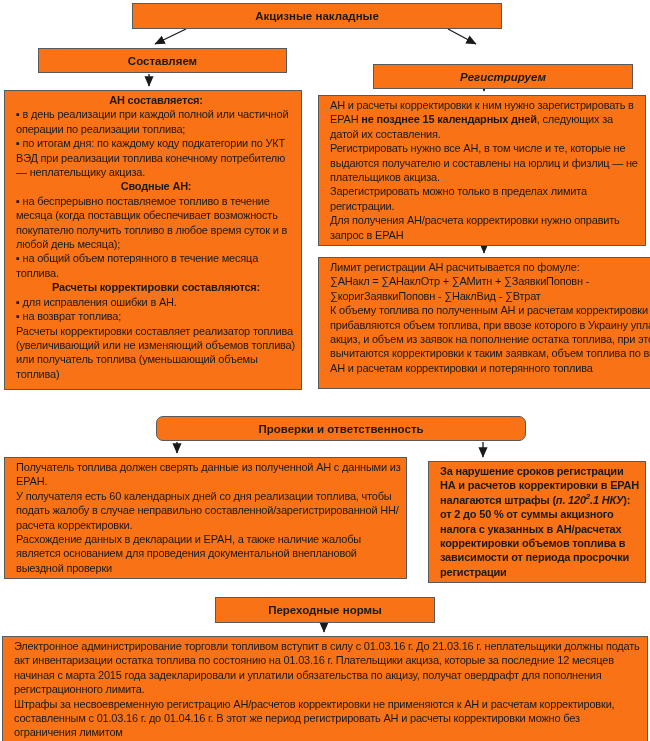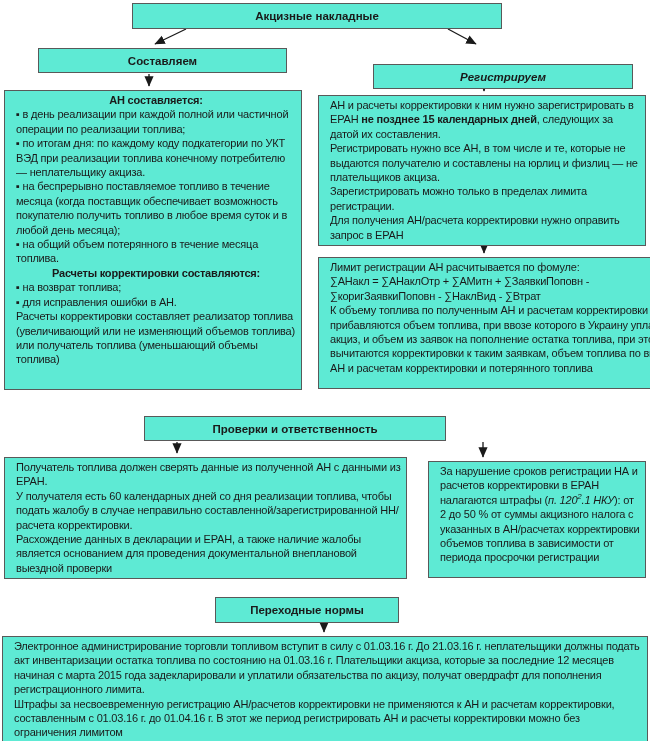--- a/index.html
+++ b/index.html
@@ -2,21 +2,21 @@
 <html><head>
 <meta charset="utf-8">
 <style>
   html,body { margin:0; padding:0; background:#ffffff; }
   .canvas {
     position:relative; width:650px; height:741px; background:#ffffff;
     font-family:"Liberation Sans", sans-serif; color:#1a1a1a; overflow:hidden;
   }
   .connectors { position:absolute; left:0; top:0; z-index:1; }
   .node {
-    position:absolute; box-sizing:border-box; background:#5eead4;
+    position:absolute; box-sizing:border-box; background:#f97316;
     border:1px solid #595959; z-index:2;
   }
   .header {
     display:flex; align-items:center; justify-content:center;
     font-weight:bold; font-size:11.5px;
   }
   .detail {
     font-size:11px; line-height:1.31; letter-spacing:-0.2px;
     padding:2px 5px 3px 11px;
   }
@@ -24,24 +24,24 @@
   .detail .para.center { text-align:center; }
   sup { font-size:8px; line-height:0; }
 
   
   .n-title      { left:132px; top:3px;   width:370px; min-height:26px; }
   .n-compose    { left:38px;  top:48px;  width:249px; min-height:25px; }
   .n-register   { left:373px; top:64px;  width:260px; min-height:25px;font-style:italic; }
   .n-composedet { left:4px;   top:90px;  width:298px; min-height:300px; }
   .n-registerdet{ left:318px; top:95px;  width:328px; min-height:139px; }
   .n-limit      { left:318px; top:257px; width:384px; min-height:132px; }
-  .n-checks     { left:144px; top:416px; width:302px; min-height:25px; }
+  .n-checks     { left:156px; top:416px; width:370px; min-height:25px;border-radius:7px; }
   .n-verify     { left:4px;   top:457px; width:403px; min-height:115px; }
-  .n-fines      { left:428px; top:461px; width:218px; min-height:117px; }
-  .n-transition { left:215px; top:597px; width:184px; min-height:26px; }
+  .n-fines      { left:428px; top:461px; width:218px; min-height:117px;font-weight:bold; }
+  .n-transition { left:215px; top:597px; width:220px; min-height:26px; }
   .n-final      { left:2px;   top:636px; width:646px; min-height:103px; }
 </style>
 </head>
 <body>
 
 <div class="canvas">
 
   <svg class="connectors" width="650" height="741" viewBox="0 0 650 741">
     <defs>
       <marker id="ah" markerWidth="9" markerHeight="8" refX="7.5" refY="3.5" orient="auto">
@@ -67,25 +67,26 @@
   </div>
 
   <div class="node header n-register">
     <span>Регистрируем</span>
   </div>
 
   <div class="node detail n-composedet">
       <div class="para center"><span style="font-weight: bold;">АН составляется:</span></div>
       <div class="para"><span>▪  в день реализации при каждой полной или частичной операции по реализации топлива;</span></div>
       <div class="para"><span>▪  по итогам дня: по каждому коду подкатегории по УКТ ВЭД при реализации топлива конечному потребителю — неплательщику акциза.</span></div>
+      <div class="para center"><span style="font-weight: bold;">Сводные АН:</span></div>
       <div class="para"><span>▪  на беспрерывно поставляемое топливо в течение месяца (когда поставщик обеспечивает возможность покупателю получить топливо в любое время суток и в любой день месяца);</span></div>
       <div class="para"><span>▪  на общий объем потерянного в течение месяца топлива.</span></div>
       <div class="para center"><span style="font-weight: bold;">Расчеты корректировки составляются:</span></div>
+      <div class="para"><span>▪  для исправления ошибки в АН.</span></div>
       <div class="para"><span>▪  на возврат топлива;</span></div>
-      <div class="para"><span>▪  для исправления ошибки в АН.</span></div>
       <div class="para"><span>Расчеты корректировки составляет реализатор топлива (увеличивающий или не изменяющий объемов топлива) или получатель топлива (уменьшающий объемы топлива)</span></div>
     </div>
 
   <div class="node detail n-registerdet">
       <div class="para"><span>АН и расчеты корректировки к ним нужно зарегистрировать в ЕРАН </span><span style="font-weight: bold;">не позднее 15 календарных дней</span><span>, следующих за датой их составления.</span></div>
       <div class="para"><span>Регистрировать нужно все АН, в том числе и те, которые не выдаются получателю и составлены на юрлиц и физлиц — не плательщиков акциза.</span></div>
       <div class="para"><span>Зарегистрировать можно только в пределах лимита регистрации.</span></div>
       <div class="para"><span>Для получения АН/расчета корректировки нужно оправить запрос в ЕРАН</span></div>
     </div>
 

